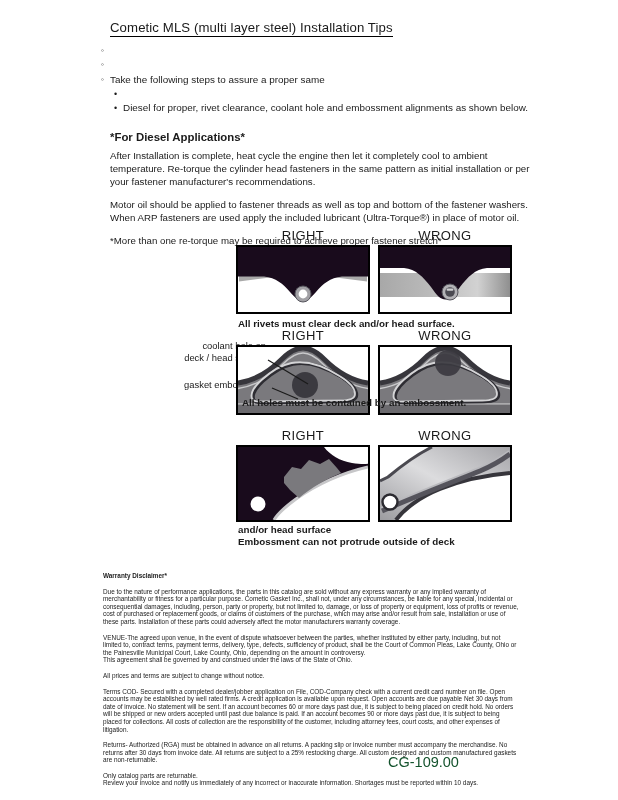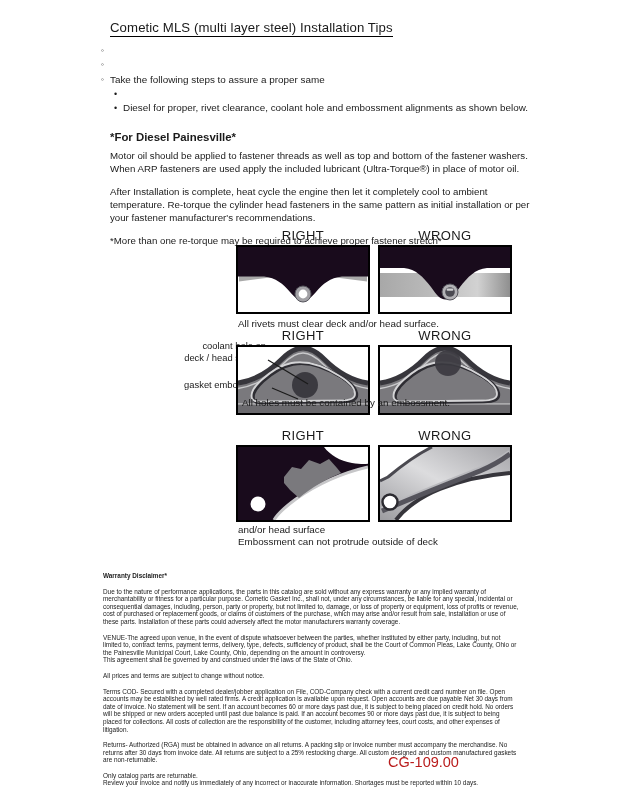--- a/index.html
+++ b/index.html
@@ -15,29 +15,29 @@
   }
   .bullet-row { display:flex; font-size:9.9px; line-height:14.3px; }
   .bullet-marker { width:9px; flex:0 0 9px; font-size:8px; line-height:14.3px; text-align:left; }
   .sub-row { margin-left:13px; }
   .sub-row .bullet-marker { font-size:9px; }
   .diesel-heading { margin:16px 0 6px 9px; font-size:11.4px; font-weight:bold; }
   .para { font-size:9.7px; line-height:13px; margin:0 0 10px 9px; width:424px; }
   
   .fig-header { position:absolute; width:134px; text-align:center; font-size:13px; font-weight:400; letter-spacing:0.4px; }
   .figbox { position:absolute; width:130px; border:2px solid #000; background:#fff; line-height:0; }
-  .fig-caption { position:absolute; font-size:9.8px; font-weight:normal; line-height:12px; }
+  .fig-caption { position:absolute; font-size:9.8px; font-weight:bold; line-height:12px; }
   .diag-label { position:absolute; font-size:9.4px; line-height:11.5px; text-align:right; width:150px; }
   .leader-overlay { position:absolute; pointer-events:none; }
   
   .warranty { position:absolute; left:103px; top:572px; width:416px; font-size:6.4px; line-height:7.6px; color:#222; }
   .warranty .w-head { font-weight:bold; margin-bottom:8px; }
   .warranty .w-para { margin-bottom:8px; }
   .warranty .w-para.tight { margin-bottom:0; }
-  .footer-page-number { position:absolute; left:388px; top:754px; font-size:14.5px; color:#b91c1c; }
+  .footer-page-number { position:absolute; left:388px; top:754px; font-size:14.5px; color:#14532d; }
 </style>
 </head>
 <body>
 
 <div class="content-top">
   <div class="page-title">Cometic MLS (multi layer steel) Installation Tips</div>
 
   <div class="bullet-row">
     <span class="bullet-marker">◦</span>
   </div>
@@ -49,23 +49,23 @@
     <span>Take the following steps to assure a proper same</span>
   </div>
   <div class="bullet-row sub-row">
     <span class="bullet-marker">•</span>
   </div>
   <div class="bullet-row sub-row">
     <span class="bullet-marker">•</span>
     <span>Diesel for proper, rivet clearance, coolant hole and embossment alignments as shown below.</span>
   </div>
 
-  <div class="diesel-heading">*For Diesel Painesville*</div>
+  <div class="diesel-heading">*For Diesel Applications*</div>
+  <div class="para">After Installation is complete, heat cycle the engine then let it completely cool to ambient temperature. Re-torque the cylinder head fasteners in the same pattern as initial installation or per your fastener manufacturer's recommendations.</div>
   <div class="para">Motor oil should be applied to fastener threads as well as top and bottom of the fastener washers. When ARP fasteners are used apply the included lubricant (Ultra-Torque®) in place of motor oil.</div>
-  <div class="para">After Installation is complete, heat cycle the engine then let it completely cool to ambient temperature. Re-torque the cylinder head fasteners in the same pattern as initial installation or per your fastener manufacturer's recommendations.</div>
   <div class="para">*More than one re-torque may be required to achieve proper fastener stretch*</div>
 </div>
 
 <div class="fig-header" style="left:236px; top:228px;">RIGHT</div>
 <div class="fig-header" style="left:378px; top:228px;">WRONG</div>
 
 <div class="figbox" style="left:236px; top:245px;">
   <svg width="130" height="65" viewBox="0 0 130 65">
     <rect x="0" y="0" width="130" height="65" fill="#ffffff"></rect>
     <polygon points="1,27.5 40,29.5 1,34.5" fill="#a9a9a9"></polygon>

